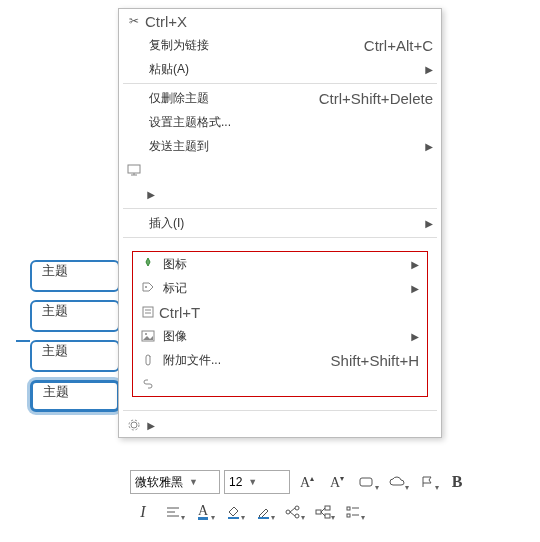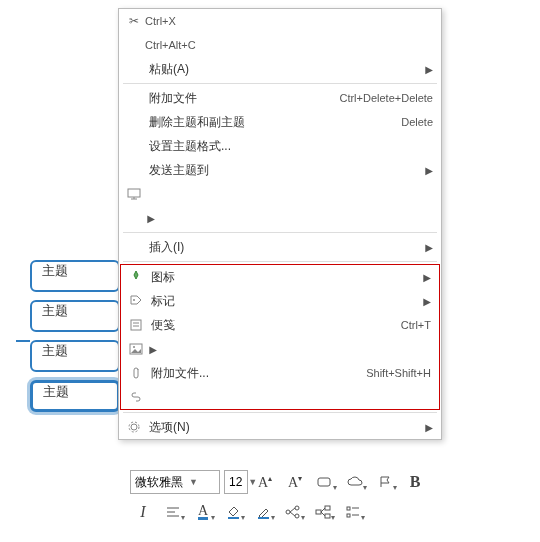--- a/index.html
+++ b/index.html
@@ -5,24 +5,24 @@
 *{margin:0;padding:0;box-sizing:border-box;font-family:"Microsoft YaHei",Arial,sans-serif}
 body{width:540px;height:542px;background:#fff;position:relative;overflow:hidden}
 .nodes{position:absolute;left:30px;top:260px}
 .node{width:90px;height:32px;border:2px solid #2e7cc0;border-radius:6px;margin-bottom:8px;display:flex;align-items:flex-start;padding-left:10px;font-size:13px;color:#333;background:#fff}
 .node.sel{box-shadow:0 0 0 3px rgba(46,124,192,.4);border-width:3px}
 .connector{position:absolute;left:-14px;top:50%;width:14px;height:2px;background:#2e7cc0}
 .menu{position:absolute;left:118px;top:8px;width:324px;background:#fff;border:1px solid #bbb;box-shadow:2px 2px 6px rgba(0,0,0,.2);font-size:12px;color:#333}
 .mi{display:flex;align-items:center;height:24px;padding:0 8px 0 4px;position:relative}
 .mi .ic{width:22px;height:20px;display:flex;align-items:center;justify-content:center;color:#555}
 .mi .lbl{flex:1;padding-left:4px}
-.mi .sc{color:#555;font-size:11px}
+.mi .sc{color:#555;font-size:15px}
 .mi .arr{width:10px;text-align:right;color:#555;font-size:10px}
 .sep{height:1px;background:#ddd;margin:2px 4px}
-.redbox{border:1px solid #c00;margin:1px}
+.redbox{border:1px solid #c00;margin:13px}
 .watermark{position:absolute;left:150px;top:240px;font-size:48px;font-weight:bold;color:rgba(160,160,160,.35);pointer-events:none;font-family:Arial}
 .watermark2{position:absolute;left:200px;top:300px;font-size:22px;color:rgba(160,160,160,.35);pointer-events:none;font-family:Arial;letter-spacing:3px}
 .toolbar{position:absolute;left:130px;bottom:18px;display:flex;flex-direction:column;gap:6px}
 .trow{display:flex;gap:4px}
 .tsel{height:24px;border:1px solid #aaa;font-size:12px;padding:0 4px;background:#fff;display:flex;align-items:center}
 .tsel .dd{margin-left:6px;color:#666;font-size:9px}
 .tbtn{width:26px;height:24px;display:flex;align-items:center;justify-content:center;color:#444;font-size:14px;position:relative}
 .tbtn .dd{font-size:8px;color:#666;position:absolute;right:1px;bottom:2px}
 svg{display:block}
 </style>
@@ -51,37 +51,33 @@
 <div class="watermark"><span>安下载</span></div>
 <div class="watermark2"><span>anxz.com</span></div>
 
 <div class="menu">
   <div class="mi">
     <span class="ic">✂</span>
     <span class="sc">Ctrl+X</span>
   </div>
   <div class="mi">
     <span class="ic"></span>
+    <span class="lbl">复制为链接</span>
     <span class="sc">Ctrl+Alt+C</span>
   </div>
   <div class="mi">
     <span class="ic"></span>
     <span class="lbl">粘贴(A)</span>
     <span class="arr">▶</span>
   </div>
   <div class="sep"></div>
   <div class="mi">
     <span class="ic"></span>
-    <span class="lbl">附加文件</span>
-    <span class="sc">Ctrl+Delete+Delete</span>
-  </div>
-  <div class="mi">
-    <span class="ic"></span>
-    <span class="lbl">删除主题和副主题</span>
-    <span class="sc">Delete</span>
+    <span class="lbl">仅删除主题</span>
+    <span class="sc">Ctrl+Shift+Delete</span>
   </div>
   <div class="mi">
     <span class="ic"></span>
     <span class="lbl">设置主题格式...</span>
   </div>
   <div class="mi">
     <span class="ic"></span>
     <span class="lbl">发送主题到</span>
     <span class="arr">▶</span>
   </div>
@@ -127,31 +123,31 @@
       <span class="arr">▶</span>
     </div>
     <div class="mi">
       <span class="ic">
           <svg width="14" height="14" viewBox="0 0 14 14">
             <rect x="2" y="2" width="10" height="10" fill="none" stroke="#888"></rect>
             <line x1="4" y1="5" x2="10" y2="5" stroke="#888"></line>
             <line x1="4" y1="8" x2="10" y2="8" stroke="#888"></line>
           </svg>
         </span>
-      <span class="lbl">便笺</span>
       <span class="sc">Ctrl+T</span>
     </div>
     <div class="mi">
       <span class="ic">
           <svg width="14" height="12" viewBox="0 0 14 12">
             <rect x="1" y="1" width="12" height="10" fill="none" stroke="#888"></rect>
             <circle cx="5" cy="4" r="1" fill="#888"></circle>
             <path d="M2 10 L6 6 L9 9 L12 6 L12 10 Z" fill="#888"></path>
           </svg>
         </span>
+      <span class="lbl">图像</span>
       <span class="arr">▶</span>
     </div>
     <div class="mi">
       <span class="ic">
           <svg width="12" height="14" viewBox="0 0 12 14">
             <path d="M8 3 L8 10 Q8 12 6 12 Q4 12 4 10 L4 4 Q4 2 6 2 Q8 2 8 4" fill="none" stroke="#888"></path>
           </svg>
         </span>
       <span class="lbl">附加文件...</span>
       <span class="sc">Shift+Shift+H</span>
@@ -166,32 +162,31 @@
   </div>
 
   <div class="sep"></div>
   <div class="mi">
     <span class="ic">
         <svg width="14" height="14" viewBox="0 0 14 14">
           <circle cx="7" cy="7" r="3" fill="none" stroke="#888"></circle>
           <circle cx="7" cy="7" r="5" fill="none" stroke="#888" stroke-dasharray="2 2"></circle>
         </svg>
       </span>
-    <span class="lbl">选项(N)</span>
     <span class="arr">▶</span>
   </div>
 </div>
 
 <div class="toolbar">
   <div class="trow">
     <div class="tsel" style="width:90px">
         <span>微软雅黑</span>
         <span class="dd">▼</span>
       </div>
-    <div class="tsel" style="width:24px">
+    <div class="tsel" style="width:66px">
         <span>12</span>
         <span class="dd">▼</span>
       </div>
     <div class="tbtn">
         <span style="font-family:serif">A<sup style="font-size:8px">▴</sup></span>
       </div>
     <div class="tbtn">
         <span style="font-family:serif">A<sup style="font-size:8px">▾</sup></span>
       </div>
     <div class="tbtn">

